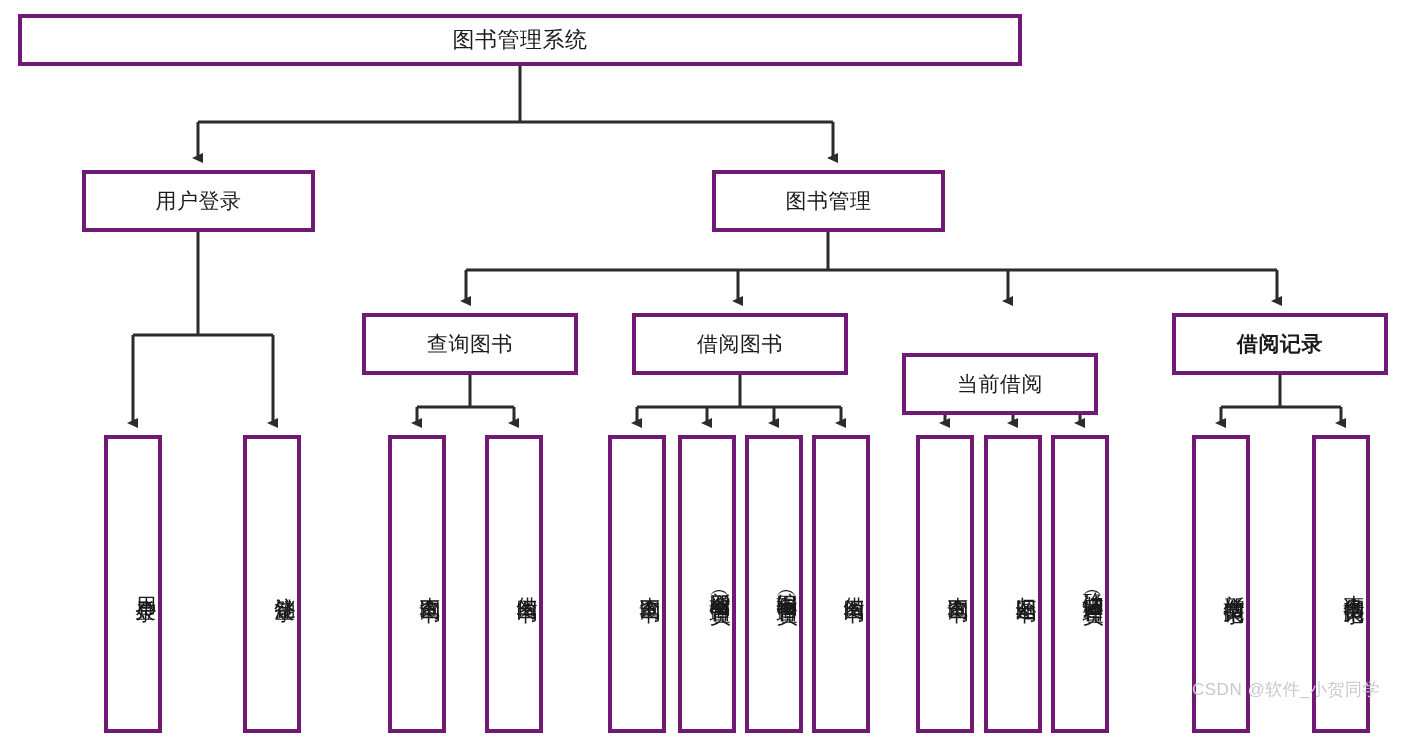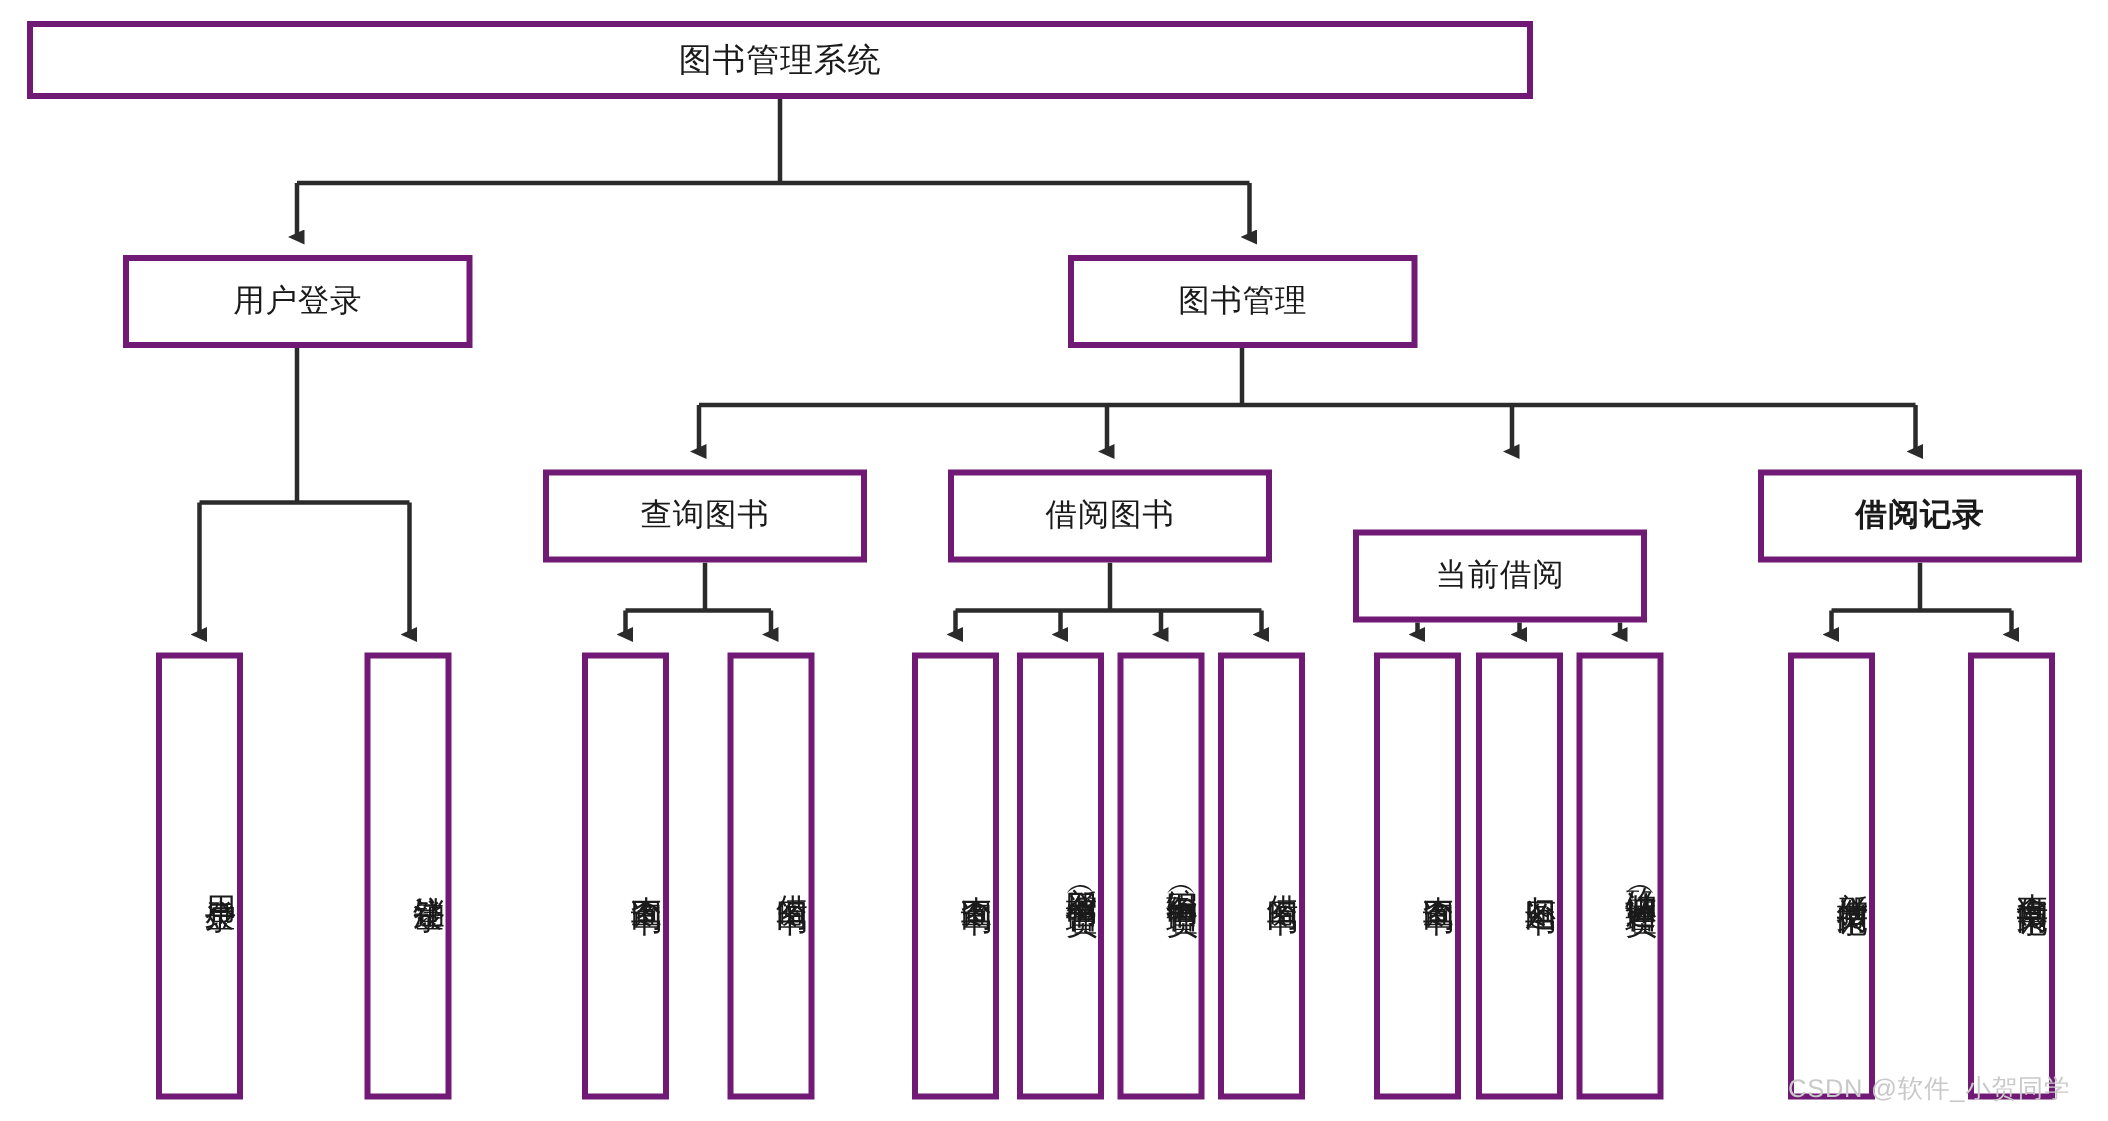--- a/index.html
+++ b/index.html
@@ -178,15 +178,15 @@
   <div class="node vertical" style="left:1051px; top:435px; width:58px; height:298px;">
     <span class="label">确认归还（管理员）</span>
   </div>
   <div class="node vertical" style="left:1192px; top:435px; width:58px; height:298px;">
     <span class="label">新增借阅记录</span>
   </div>
   <div class="node vertical" style="left:1312px; top:435px; width:58px; height:298px;">
     <span class="label">查询借阅记录</span>
   </div>
 
-  <div class="watermark" style="left:1192px; top:714px;">CSDN @软件_小贺同学</div>
+  <div class="watermark" style="left:1192px; top:678px;">CSDN @软件_小贺同学</div>
 
 </div>
 
 </body></html>

